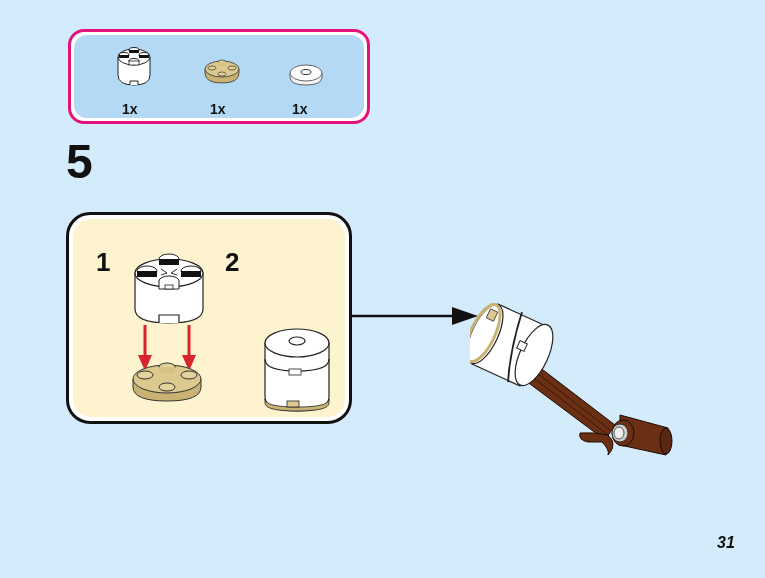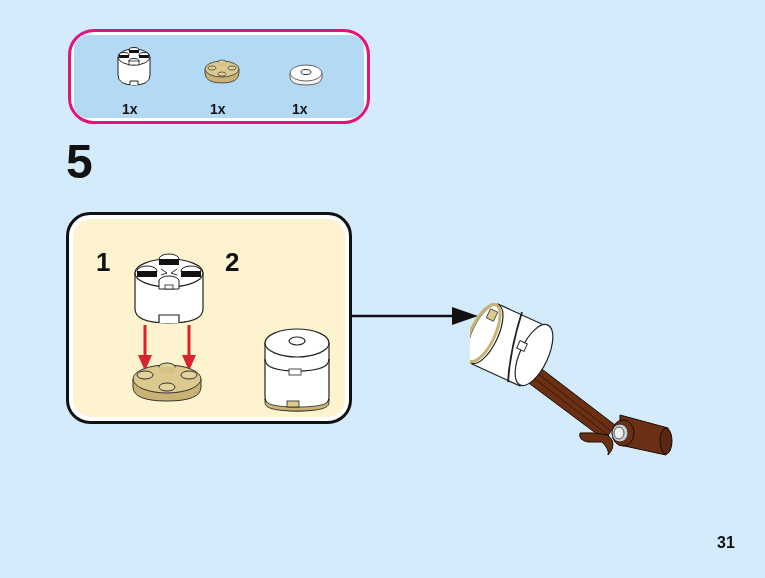--- a/index.html
+++ b/index.html
@@ -3,21 +3,21 @@
 <meta charset="utf-8">
 <style>
   html, body { margin:0; padding:0; }
   body {
     width:765px; height:578px; overflow:hidden; position:relative;
     background:#d3ebfb;
     font-family:"Liberation Sans", sans-serif;
   }
   .parts-box {
     position:absolute; left:68px; top:29px; width:302px; height:95px;
-    border:3px solid #e4127a; border-radius:26px; background:#ffffff;
+    border:3px solid #e4127a; border-radius:16px; background:#ffffff;
     box-sizing:border-box;
     text-align:right;
   }
   .parts-inner {
     position:absolute; left:3px; top:3px; right:3px; bottom:3px;
     background:#b4d9f4; border-radius:13px;
   }
   .part { position:absolute; top:0; width:70px; height:85px; }
   .part svg { position:absolute; left:0; top:0; }
   .qty {
@@ -32,21 +32,21 @@
     border:3px solid #111; border-radius:24px; background:#ffffff; box-sizing:border-box;
   }
   .sub-inner {
     position:absolute; left:4px; top:4px; right:4px; bottom:4px;
     background:#fdf3cf; border-radius:18px;
   }
   .sub-num {
     position:absolute; font-size:26px; font-weight:bold; color:#111; line-height:1;
   }
   .page-number {
-    position:absolute; left:717px; top:534px; font-size:16px; font-weight:bold; color:#111;
+    position:absolute; left:717px; top:534px; font-size:16px; font-weight:bold; color:#111;font-style:italic;
   }
   .abs { position:absolute; }
 </style>
 </head>
 <body>
 
 <div class="parts-box">
   <div class="parts-inner">
 
     <div class="part" style="left:36px;">

